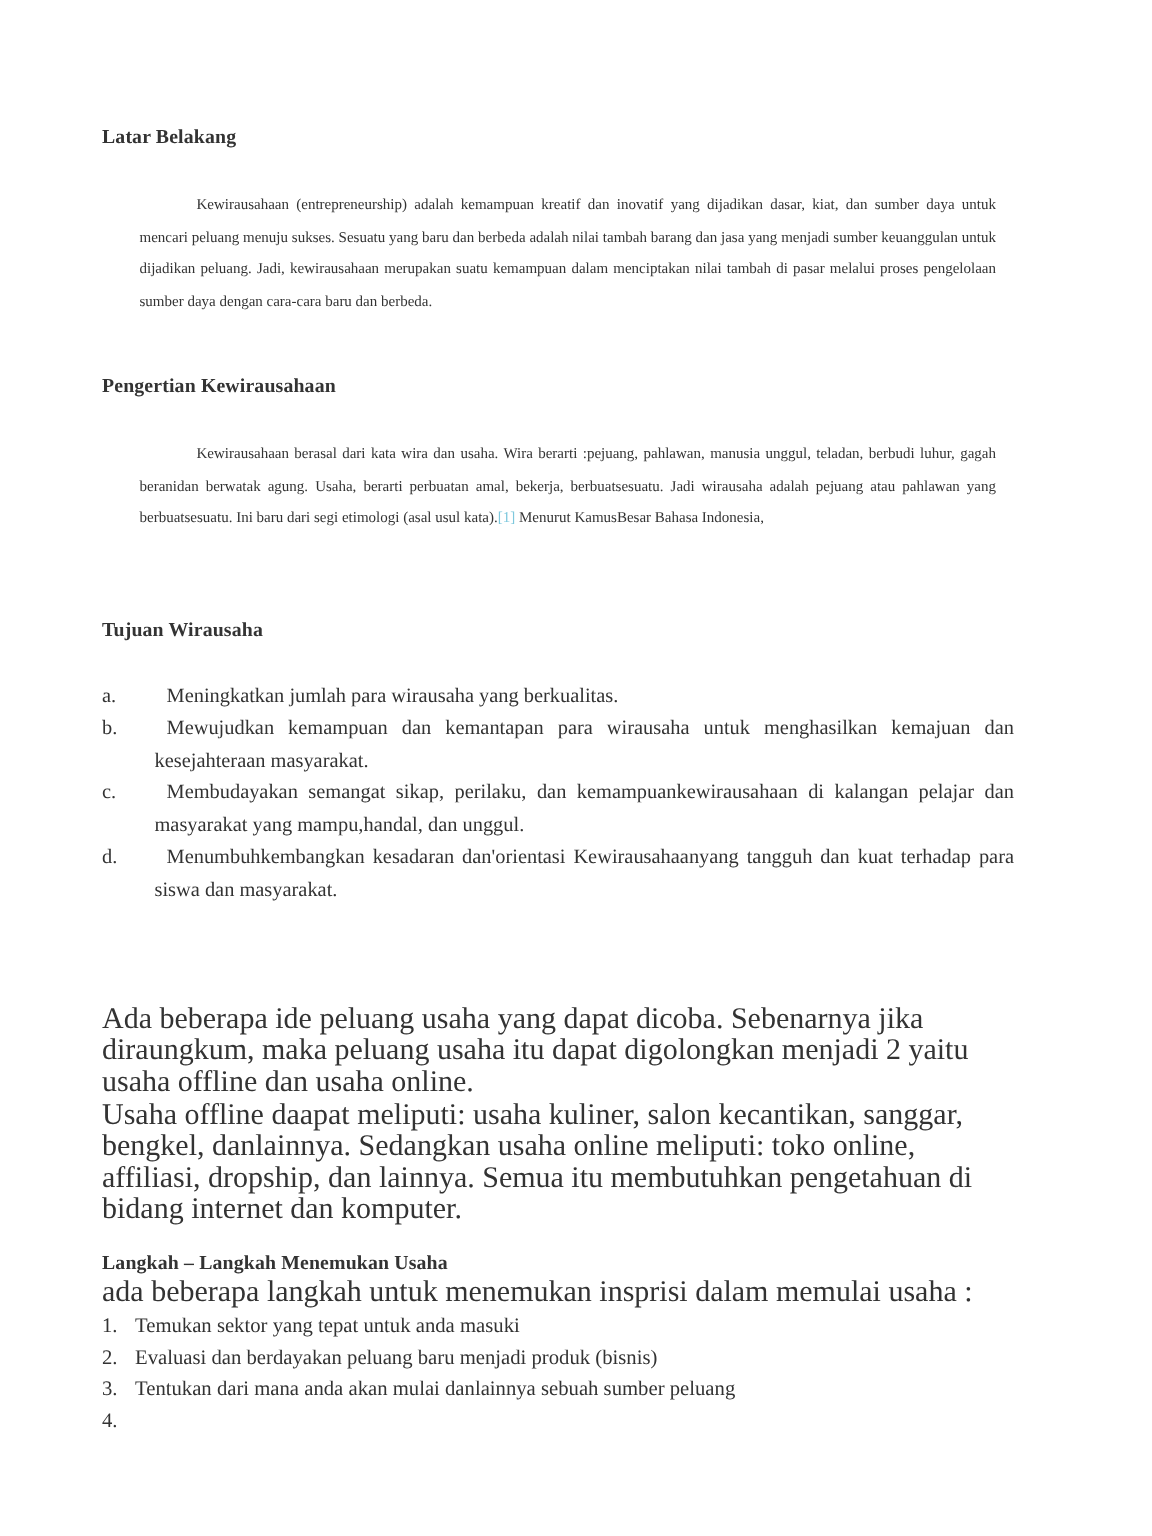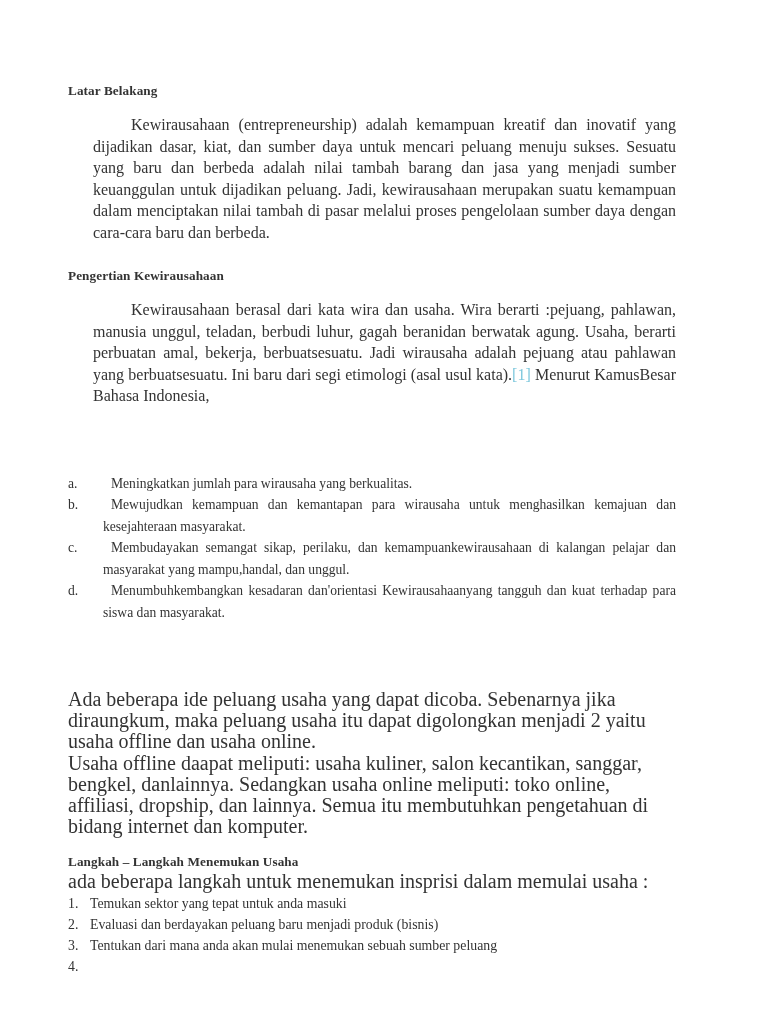--- a/index.html
+++ b/index.html
@@ -38,23 +38,23 @@
     margin: 0;
     padding: 0;
     line-height: 18px;
     letter-spacing: 0.1px;
   }
   .heading-indent {
     margin-left: 25px;
   }
 
   p.para {
-    font-size: 16px;
+    font-size: 10px;
     line-height: 21.5px;
-    margin: 0;
+    margin: 12px;
     padding: 0;
     text-align: justify;
     margin-left: 25px;
   }
   p.para.indented {
     text-indent: 38px;
   }
 
   p.plain {
     font-size: 20px;
@@ -132,20 +132,21 @@
     <p class="para indented">Kewirausahaan (entrepreneurship) adalah kemampuan kreatif dan inovatif yang dijadikan dasar, kiat, dan sumber daya untuk mencari peluang menuju sukses. Sesuatu yang baru dan berbeda adalah nilai tambah barang dan jasa yang menjadi sumber keuanggulan untuk dijadikan peluang. Jadi, kewirausahaan merupakan suatu kemampuan dalam menciptakan nilai tambah di pasar melalui proses pengelolaan sumber daya dengan cara-cara baru dan berbeda.</p>
 
     <div class="sp-block-md"></div>
 
     <h2 class="heading heading-indent">Pengertian Kewirausahaan</h2>
     <div class="sp-after-heading"></div>
     <p class="para indented"><span>Kewirausahaan berasal dari kata wira dan usaha. Wira berarti :pejuang, pahlawan, manusia unggul, teladan, berbudi luhur, gagah beranidan berwatak agung. Usaha, berarti perbuatan amal, bekerja, berbuatsesuatu. Jadi wirausaha adalah pejuang atau pahlawan yang berbuatsesuatu. Ini baru dari segi etimologi (asal usul kata).</span><span class="cite">[1]</span><span> Menurut KamusBesar Bahasa Indonesia,</span></p>
 
     <div class="sp-block-xl"></div>
 
+    <h2 class="heading heading-indent">Tujuan Wirausaha</h2>
     <div class="sp-block-md"></div>
     <ul class="alpha-list">
       <li>
         <span class="marker">a.</span>
         <span class="li-text">Meningkatkan jumlah para wirausaha yang berkualitas.</span>
       </li>
       <li>
         <span class="marker">b.</span>
         <span class="li-text">Mewujudkan kemampuan dan kemantapan para wirausaha untuk menghasilkan kemajuan dan kesejahteraan masyarakat.</span>
       </li>
@@ -173,21 +174,21 @@
       <li>
         <span class="marker">1.</span>
         <span class="li-text">Temukan sektor yang tepat untuk anda masuki</span>
       </li>
       <li>
         <span class="marker">2.</span>
         <span class="li-text">Evaluasi dan berdayakan peluang baru menjadi produk (bisnis)</span>
       </li>
       <li>
         <span class="marker">3.</span>
-        <span class="li-text">Tentukan dari mana anda akan mulai menemukan sebuah sumber peluang</span>
+        <span class="li-text">Tentukan dari mana anda akan mulai danlainnya sebuah sumber peluang</span>
       </li>
       <li>
         <span class="marker">4.</span>
       </li>
     </ul>
 
   </div>
 </div>
 
 </body></html>

